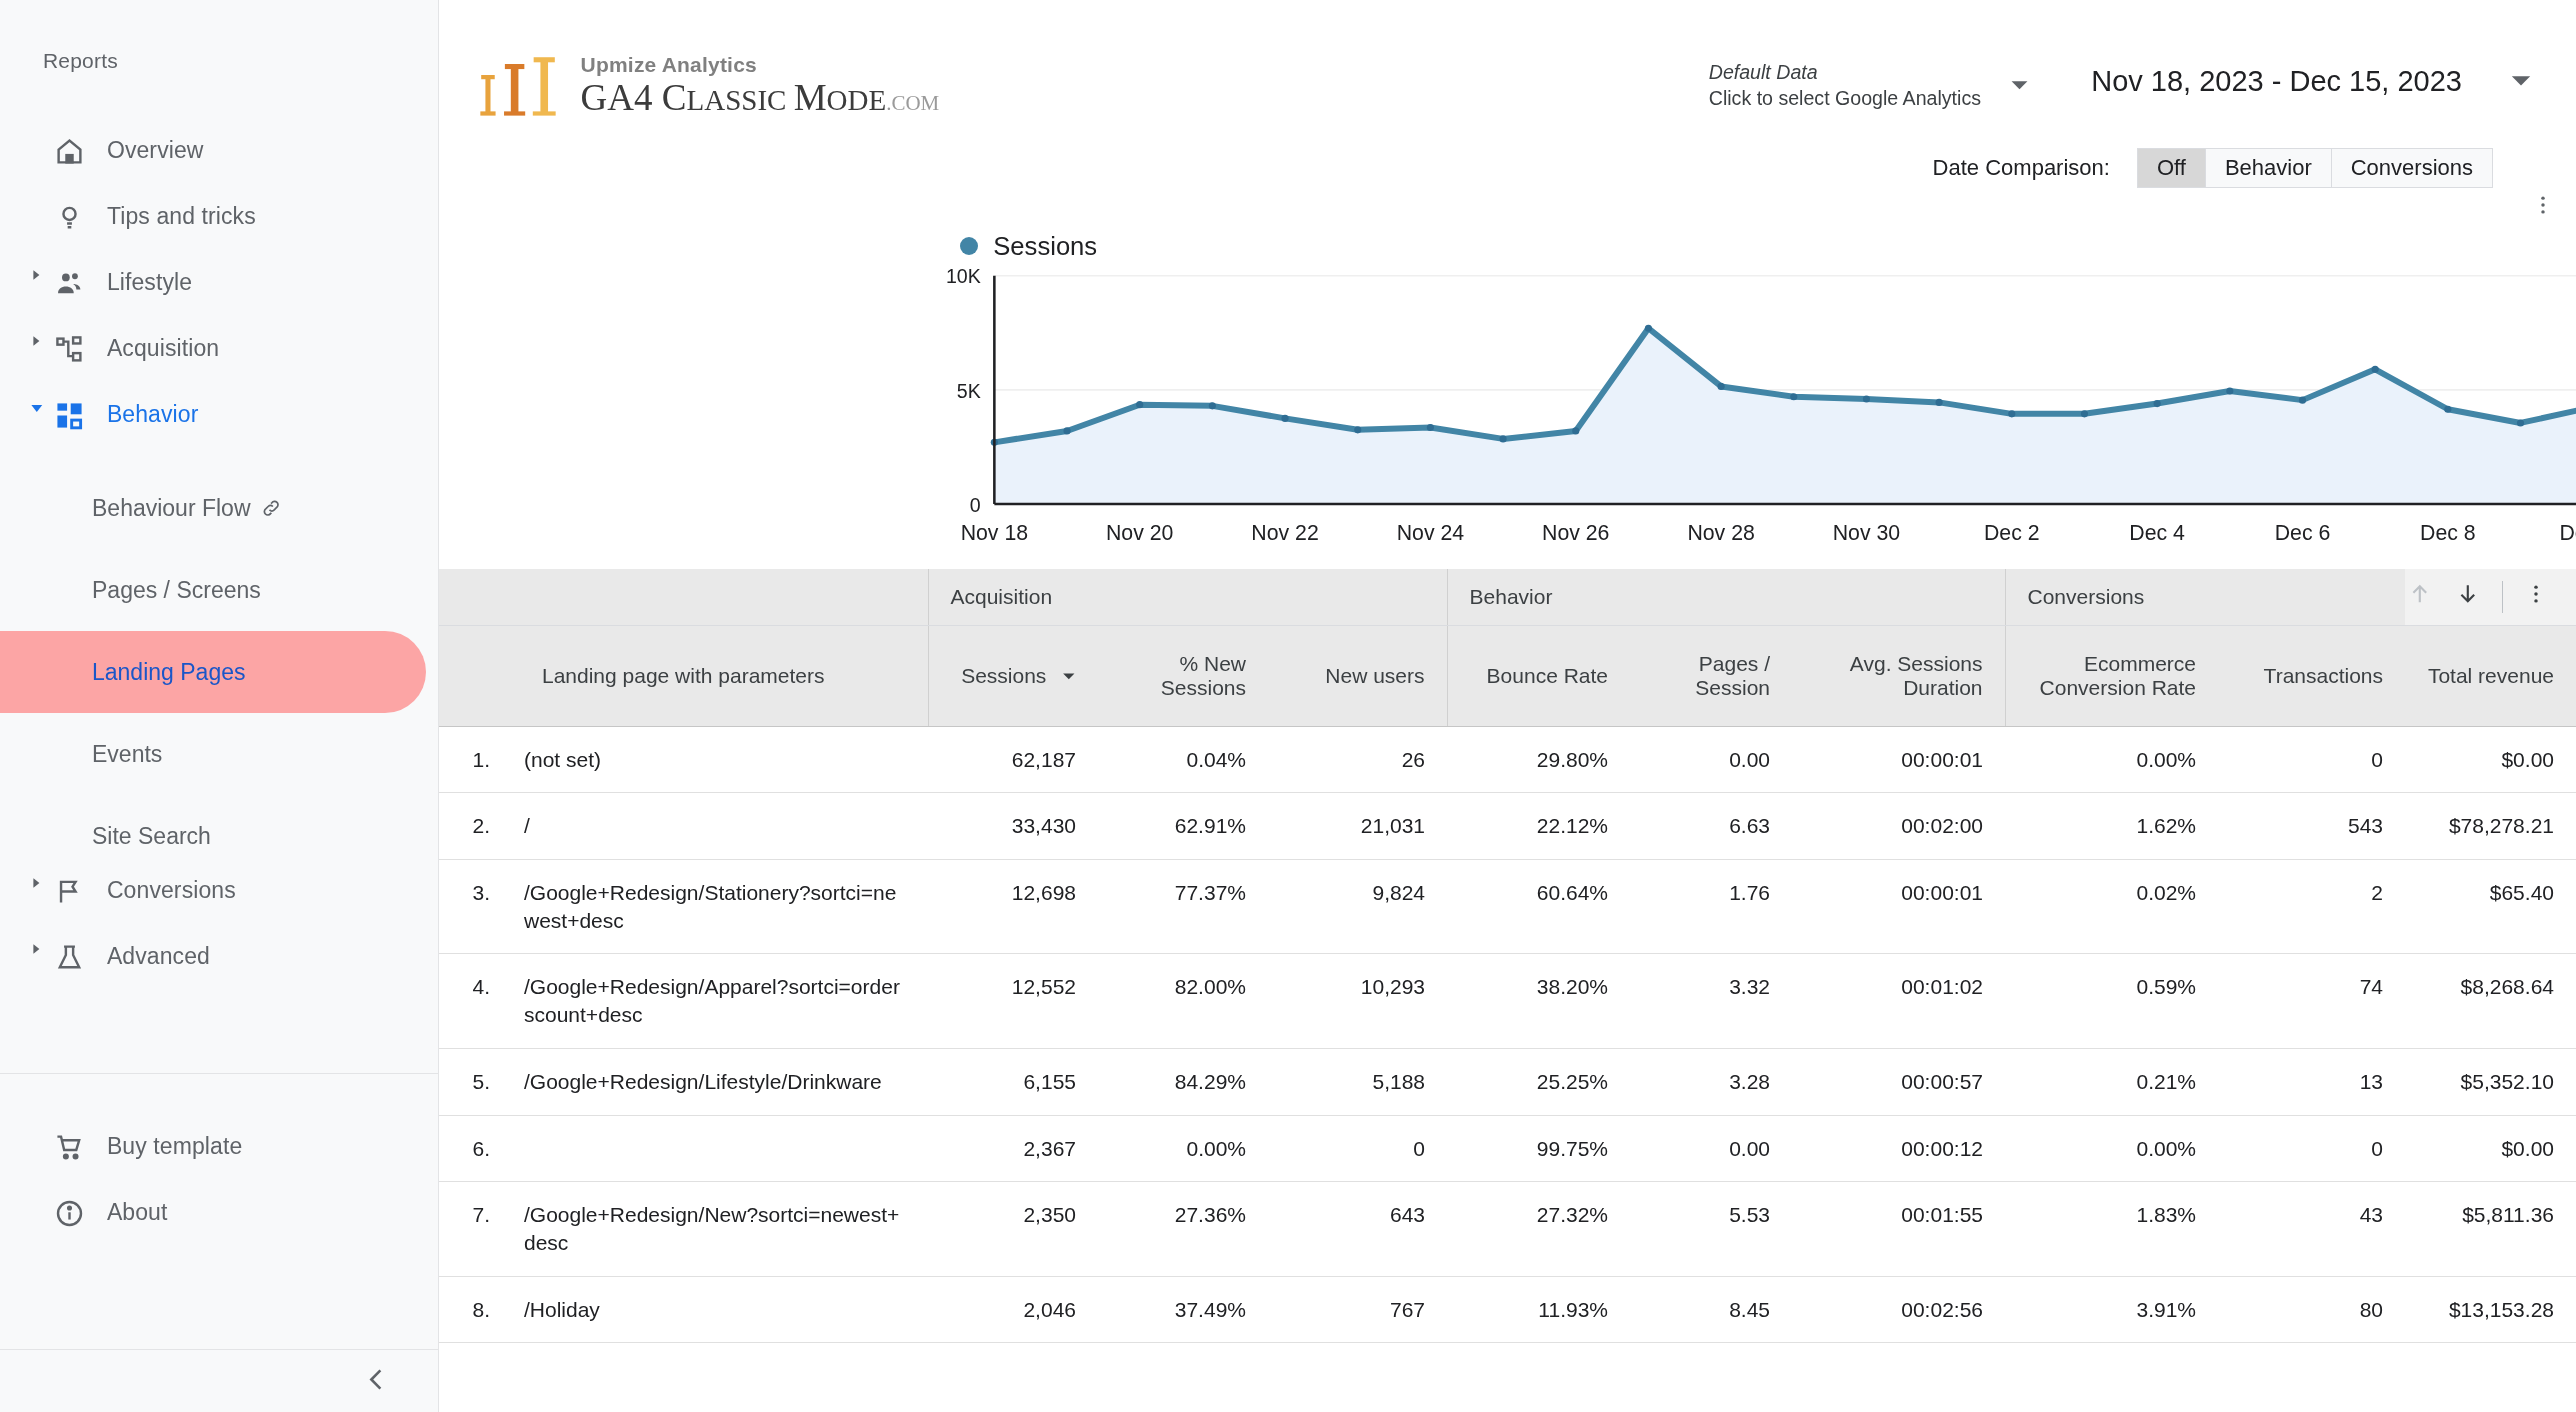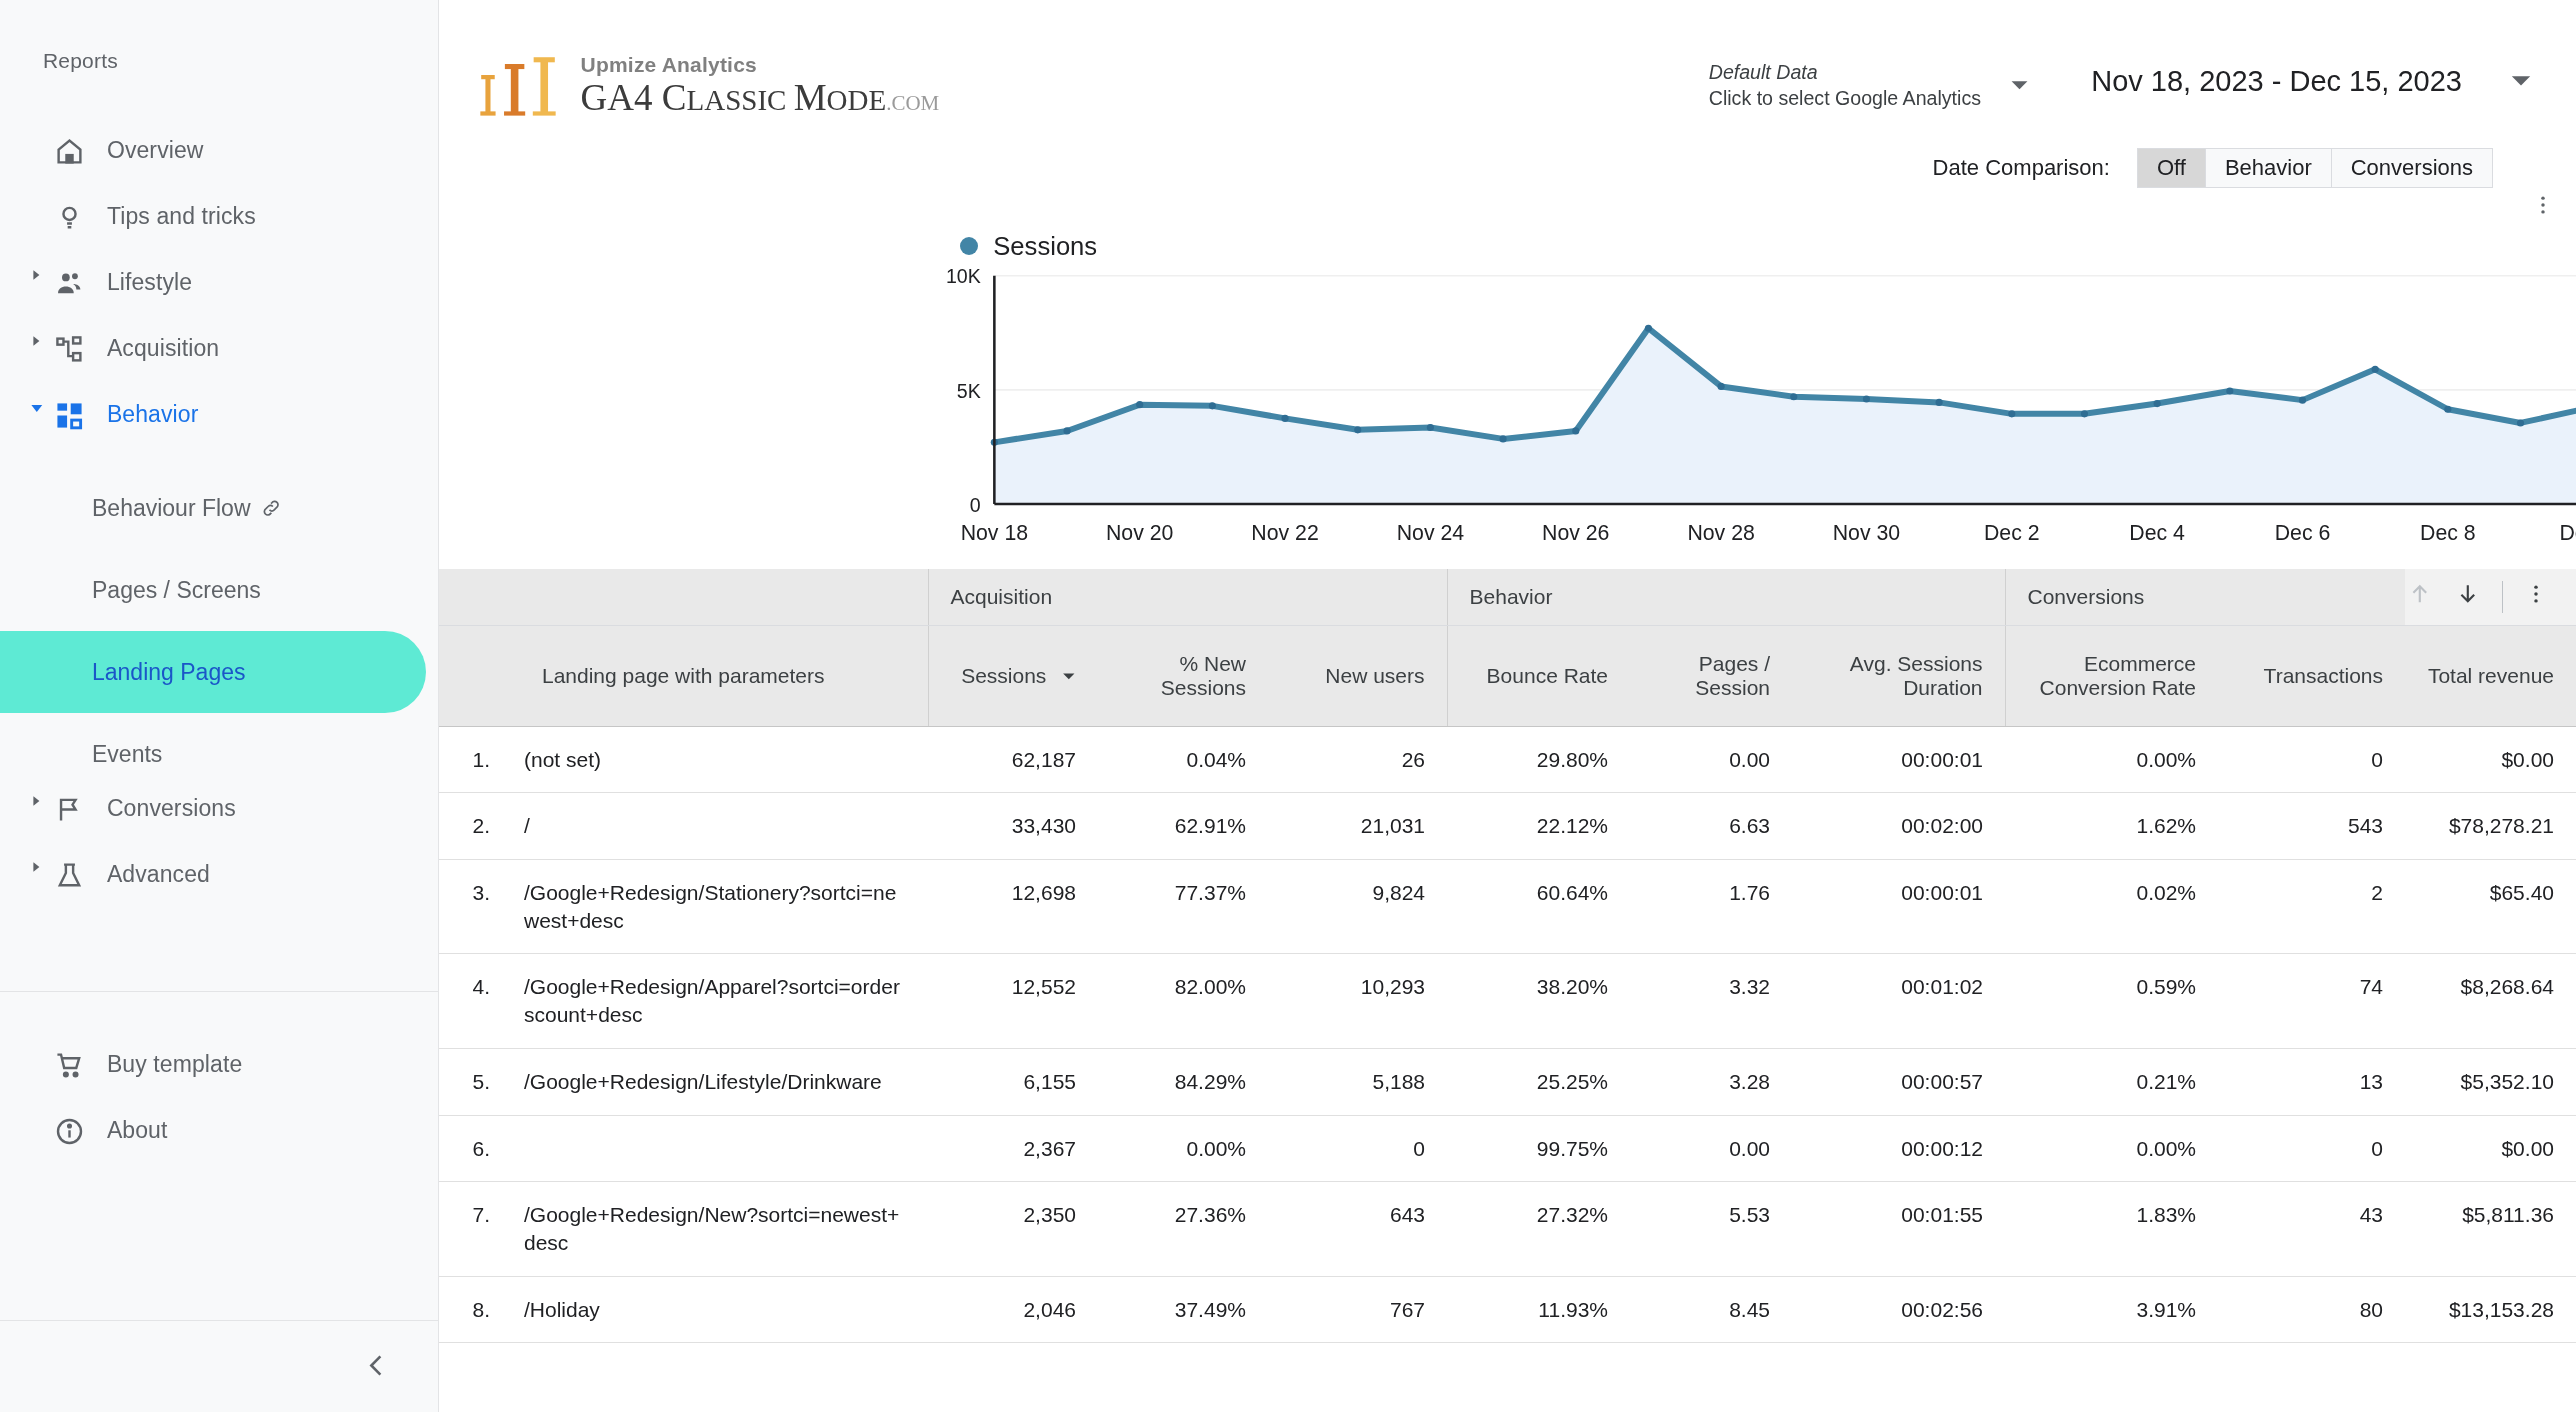--- a/index.html
+++ b/index.html
@@ -45,21 +45,21 @@
   .nav-item.active .lbl { color: #1a73e8; font-weight: 500; }
   .nav-item.active .ico { color: #1a73e8; }
   .caret svg, .ico svg { display: block; }
 
   .sub-item {
     display: flex; align-items: center;
     height: 82px; padding-left: 92px; cursor: pointer;
   }
   .sub-item .lbl { font-size: 23px; color: #5f6368; white-space: nowrap; }
   .sub-item.selected {
-    background: #5eead4;
+    background: #fca5a5;
     border-top-right-radius: 41px; border-bottom-right-radius: 41px;
     margin-right: 12px;
   }
   .sub-item.selected .lbl { color: #1a56c8; font-weight: 500; }
   .link-ico { display: inline-flex; margin-left: 10.2px; color: #5f6368; }
 
   .side-divider { height: 0.9px; background: #e3e4e6; margin: 22px 0 0 0; }
   .side-bottom { margin-top: 17px; }
   .side-spacer { flex: 1 1 auto; }
   .collapse-bar {
@@ -289,20 +289,23 @@
         </span>
       </div>
       <div class="sub-item">
         <span class="lbl">Pages / Screens</span>
       </div>
       <div class="sub-item selected">
         <span class="lbl">Landing Pages</span>
       </div>
       <div class="sub-item">
         <span class="lbl">Events</span>
+      </div>
+      <div class="sub-item">
+        <span class="lbl">Site Search</span>
       </div>
 
       <div class="nav-item">
         <span class="caret">
           <svg width="12" height="12" viewBox="0 0 10 10">
               <path d="M2 1l5 4-5 4z" fill="#5f6368"></path>
             </svg>
         </span>
         <span class="ico">
           <svg width="29" height="29" viewBox="0 0 24 24" fill="none" stroke="currentColor" stroke-width="2">

